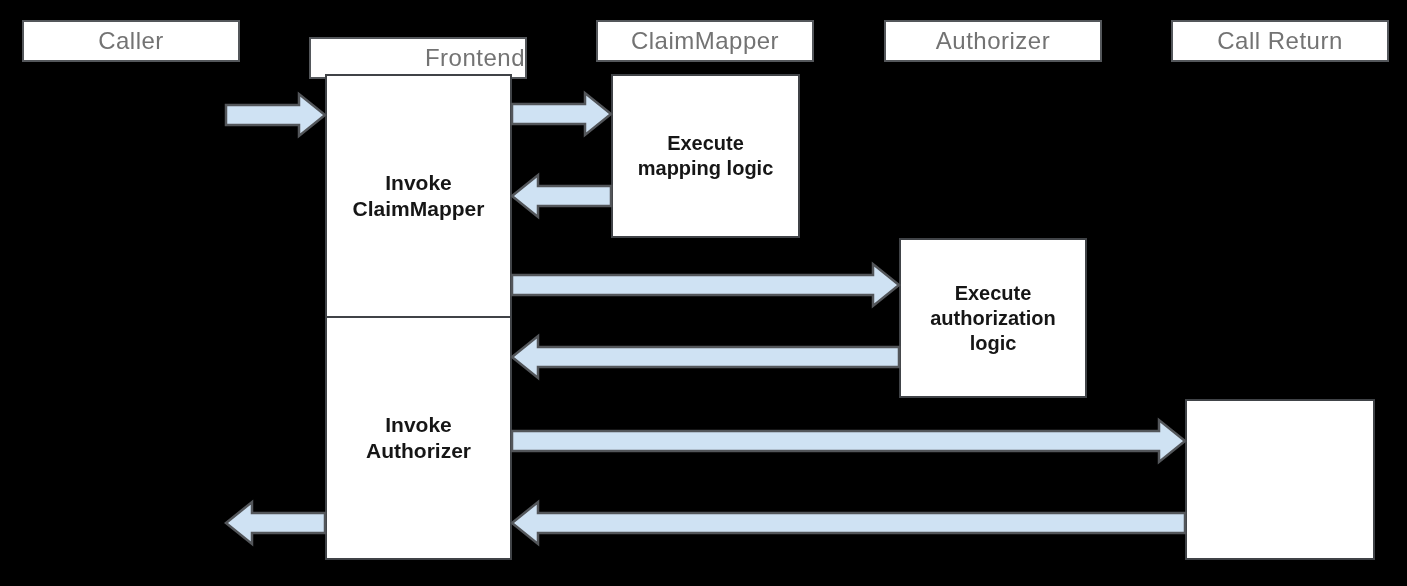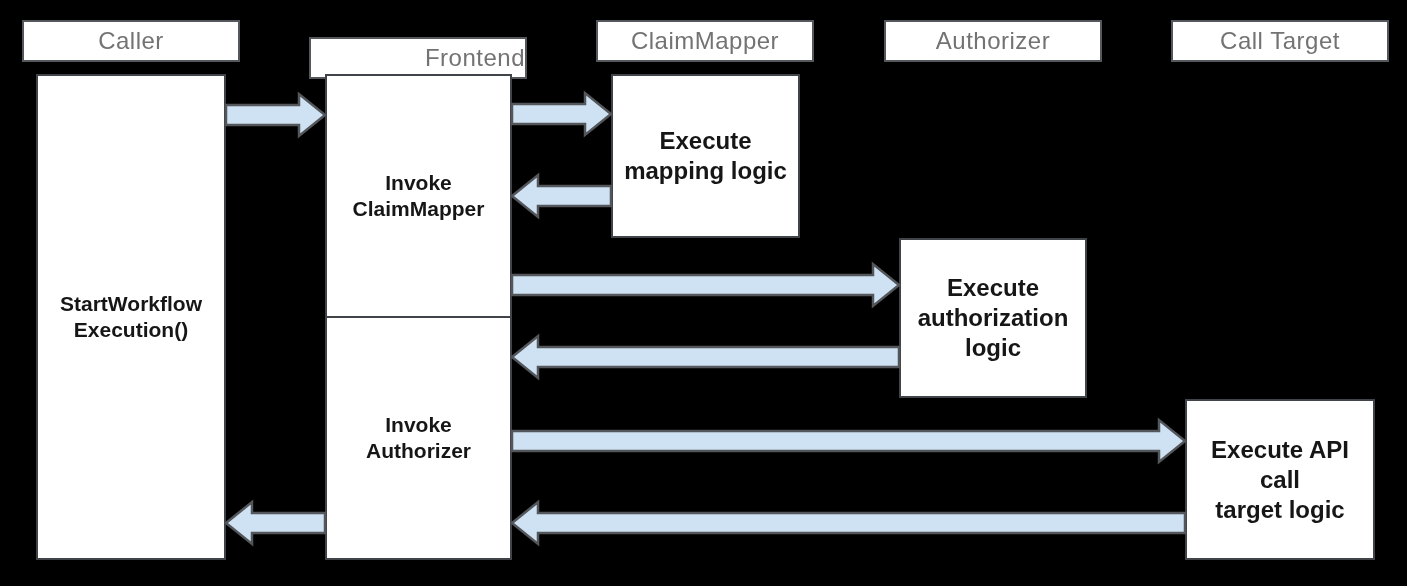--- a/index.html
+++ b/index.html
@@ -44,21 +44,21 @@
     display: flex;
     align-items: center;
     justify-content: center;
     border-bottom: 2px solid var(--cell-border, #44474b);
     box-sizing: border-box;
     padding: 0 2px;
   }
   .cell:last-child { border-bottom: none; }
   .cell-label {
     font-weight: 700;
-    font-size: 24px;
+    font-size: 20px;
     line-height: 1.25;
     color: #161616;
     text-align: center;
     white-space: pre-line;
   }
   .cell-label.big { font-size: 21px; }
   #arrows-layer {
     position: absolute;
     left: 0; top: 0;
     pointer-events: none;
@@ -75,29 +75,23 @@
   <div class="lane-header" style="left:309px; top:37px;justify-content:flex-end;">
       <span>Frontend</span>
     </div>
   <div class="lane-header" style="left:596px; top:20px;">
       <span>ClaimMapper</span>
     </div>
   <div class="lane-header" style="left:884px; top:20px;">
       <span>Authorizer</span>
     </div>
   <div class="lane-header" style="left:1171px;top:20px;">
-      <span>Call Target</span>
+      <span>Call Return</span>
     </div>
 
-  <div class="stack" style="left:36px; top:74px; width:190px; height:486px;">
-    <div class="cell">
-      <span class="cell-label big">StartWorkflow
-Execution()</span>
-    </div>
-  </div>
 
   <div class="stack" style="left:325px; top:74px; width:187px; height:486px;">
     <div class="cell">
       <span class="cell-label big">Invoke
 ClaimMapper</span>
     </div>
     <div class="cell">
       <span class="cell-label big">Invoke
 Authorizer</span>
     </div>
@@ -112,24 +106,20 @@
 
   <div class="stack" style="left:899px; top:238px; width:188px; height:160px;">
     <div class="cell">
       <span class="cell-label">Execute
 authorization
 logic</span>
     </div>
   </div>
 
   <div class="stack" style="left:1185px; top:399px; width:190px; height:161px;">
-    <div class="cell">
-      <span class="cell-label">Execute API call
-target logic</span>
-    </div>
   </div>
 
   <svg id="arrows-layer" width="1407" height="586" viewBox="0 0 1407 586">
       <polygon points="226,105 299,105 299,94 325,115 299,136 299,125 226,125" fill="#cfe2f3" stroke="#53565a" stroke-width="2.5"></polygon>
       <polygon points="512,104 585,104 585,93 611,114 585,135 585,124 512,124" fill="#cfe2f3" stroke="#53565a" stroke-width="2.5"></polygon>
       <polygon points="611,186 538,186 538,175 512,196 538,217 538,206 611,206" fill="#cfe2f3" stroke="#53565a" stroke-width="2.5"></polygon>
       <polygon points="512,275 873,275 873,264 899,285 873,306 873,295 512,295" fill="#cfe2f3" stroke="#53565a" stroke-width="2.5"></polygon>
       <polygon points="899,347 538,347 538,336 512,357 538,378 538,367 899,367" fill="#cfe2f3" stroke="#53565a" stroke-width="2.5"></polygon>
       <polygon points="512,431 1159,431 1159,420 1185,441 1159,462 1159,451 512,451" fill="#cfe2f3" stroke="#53565a" stroke-width="2.5"></polygon>
       <polygon points="1185,513 538,513 538,502 512,523 538,544 538,533 1185,533" fill="#cfe2f3" stroke="#53565a" stroke-width="2.5"></polygon>

